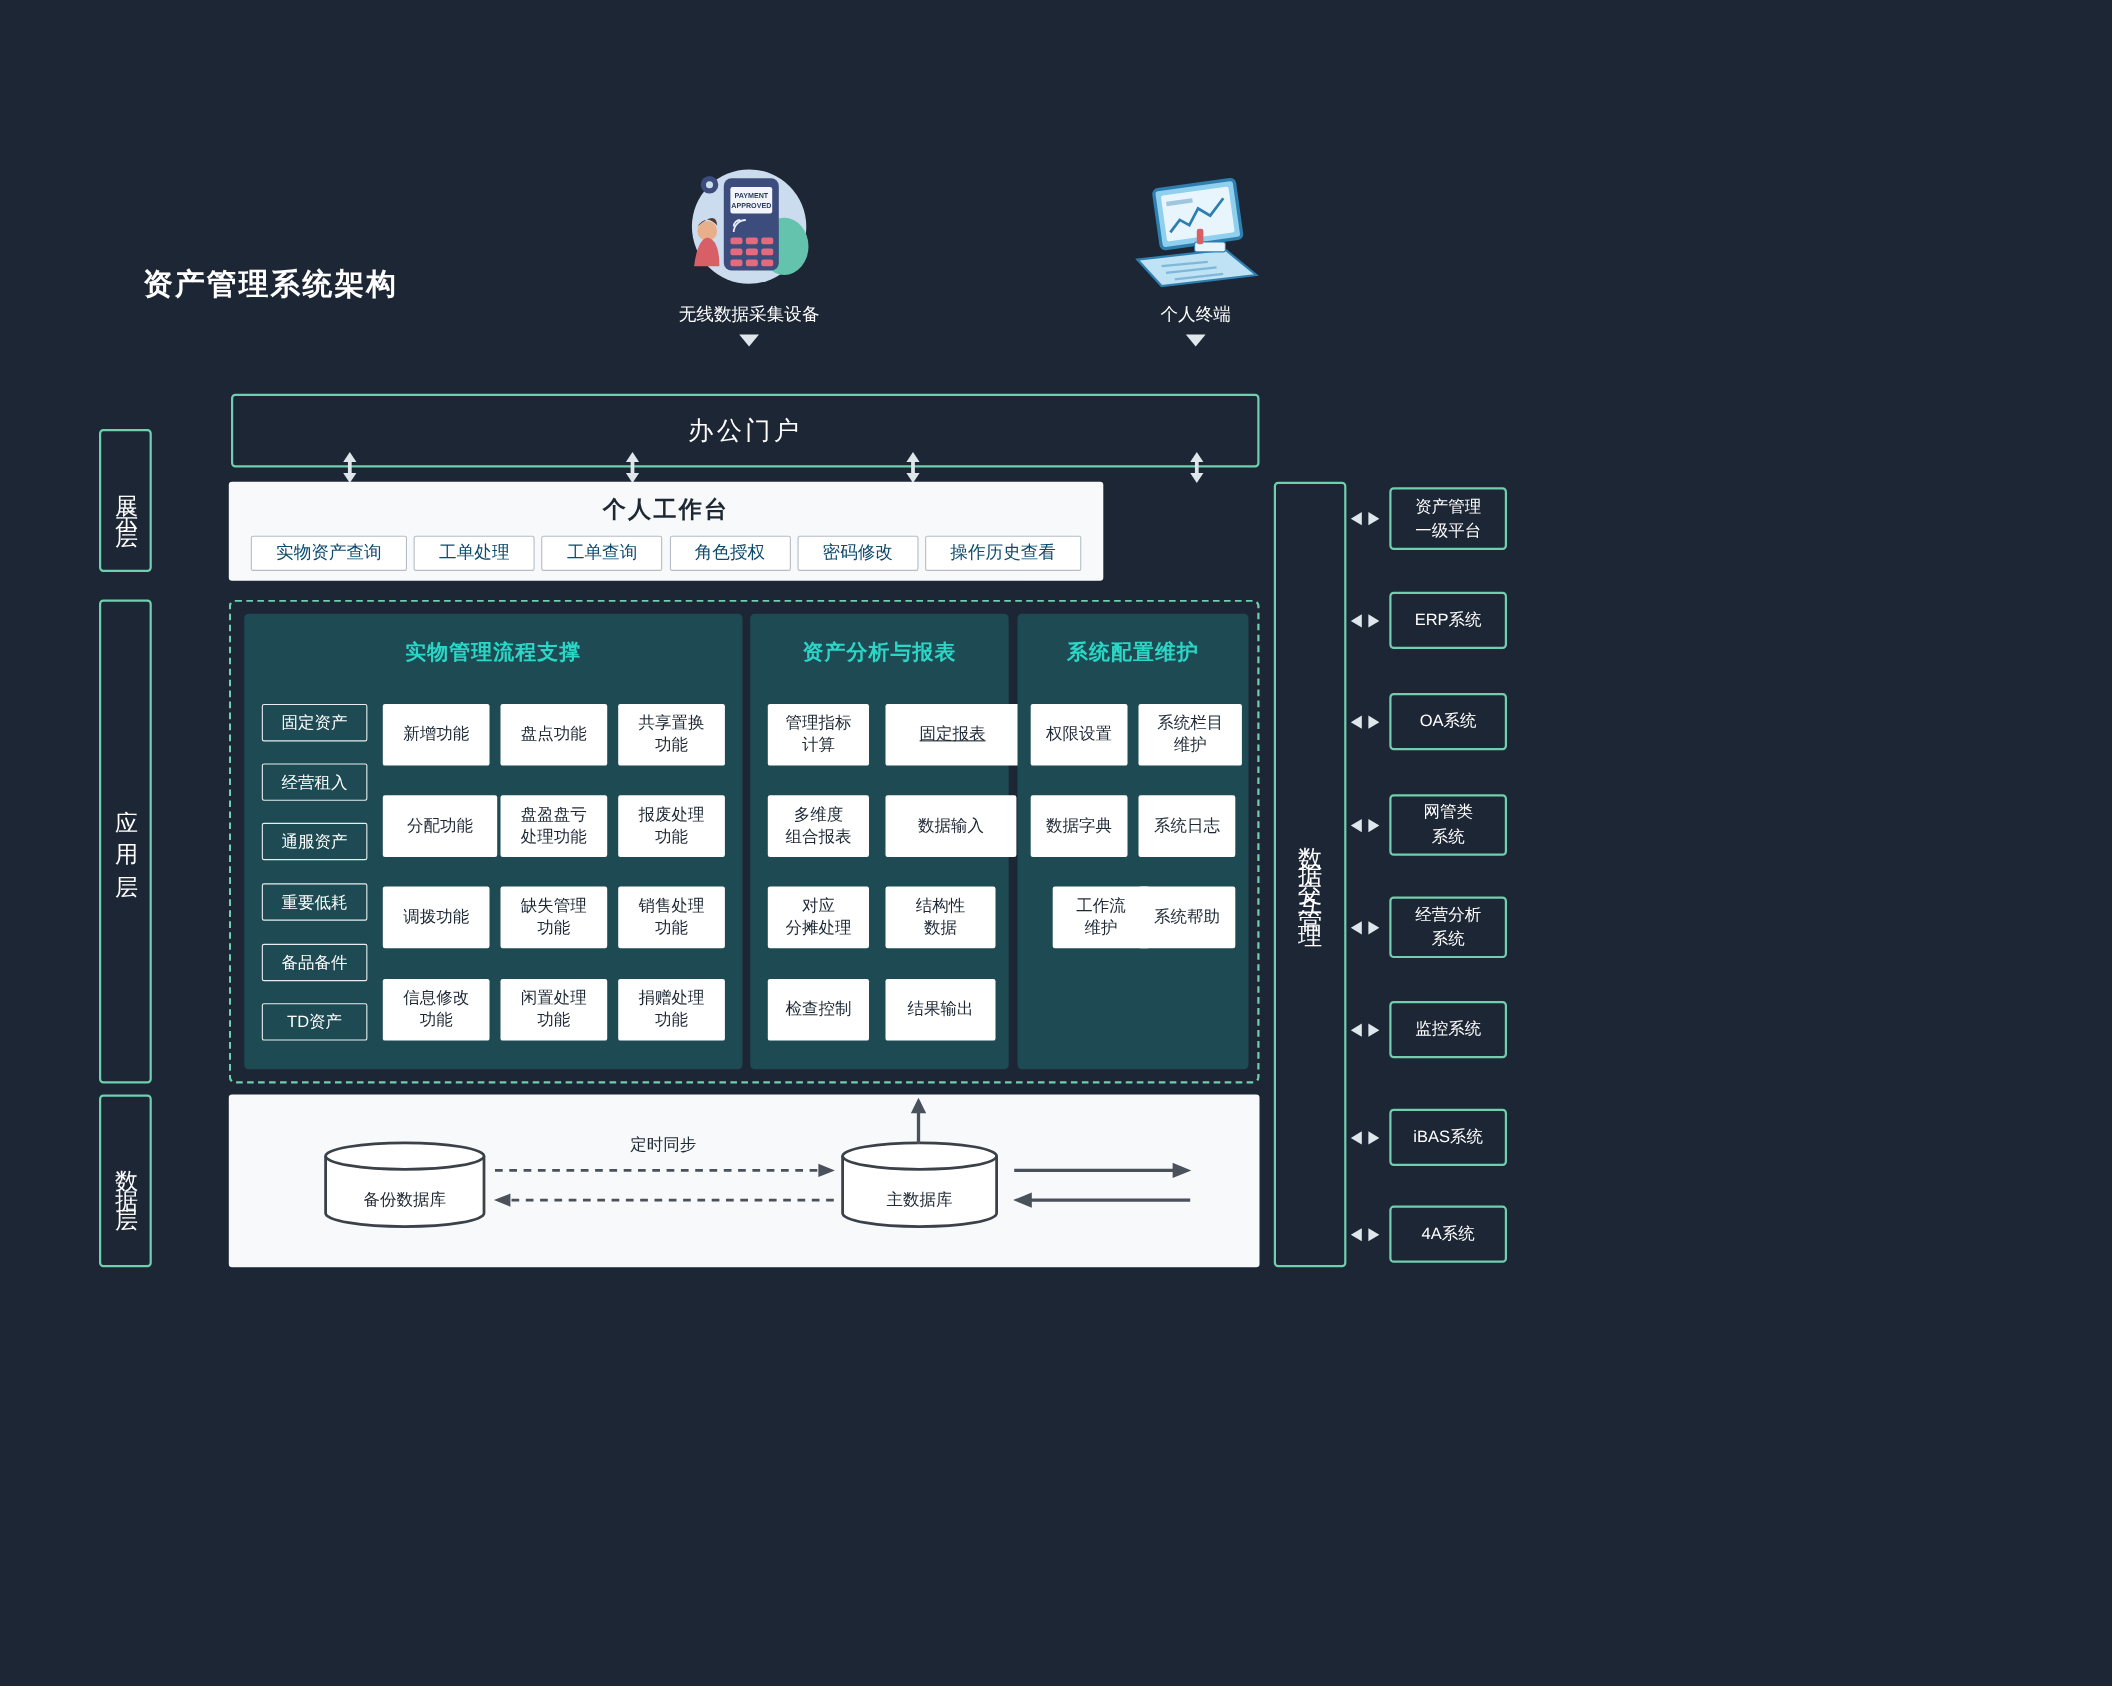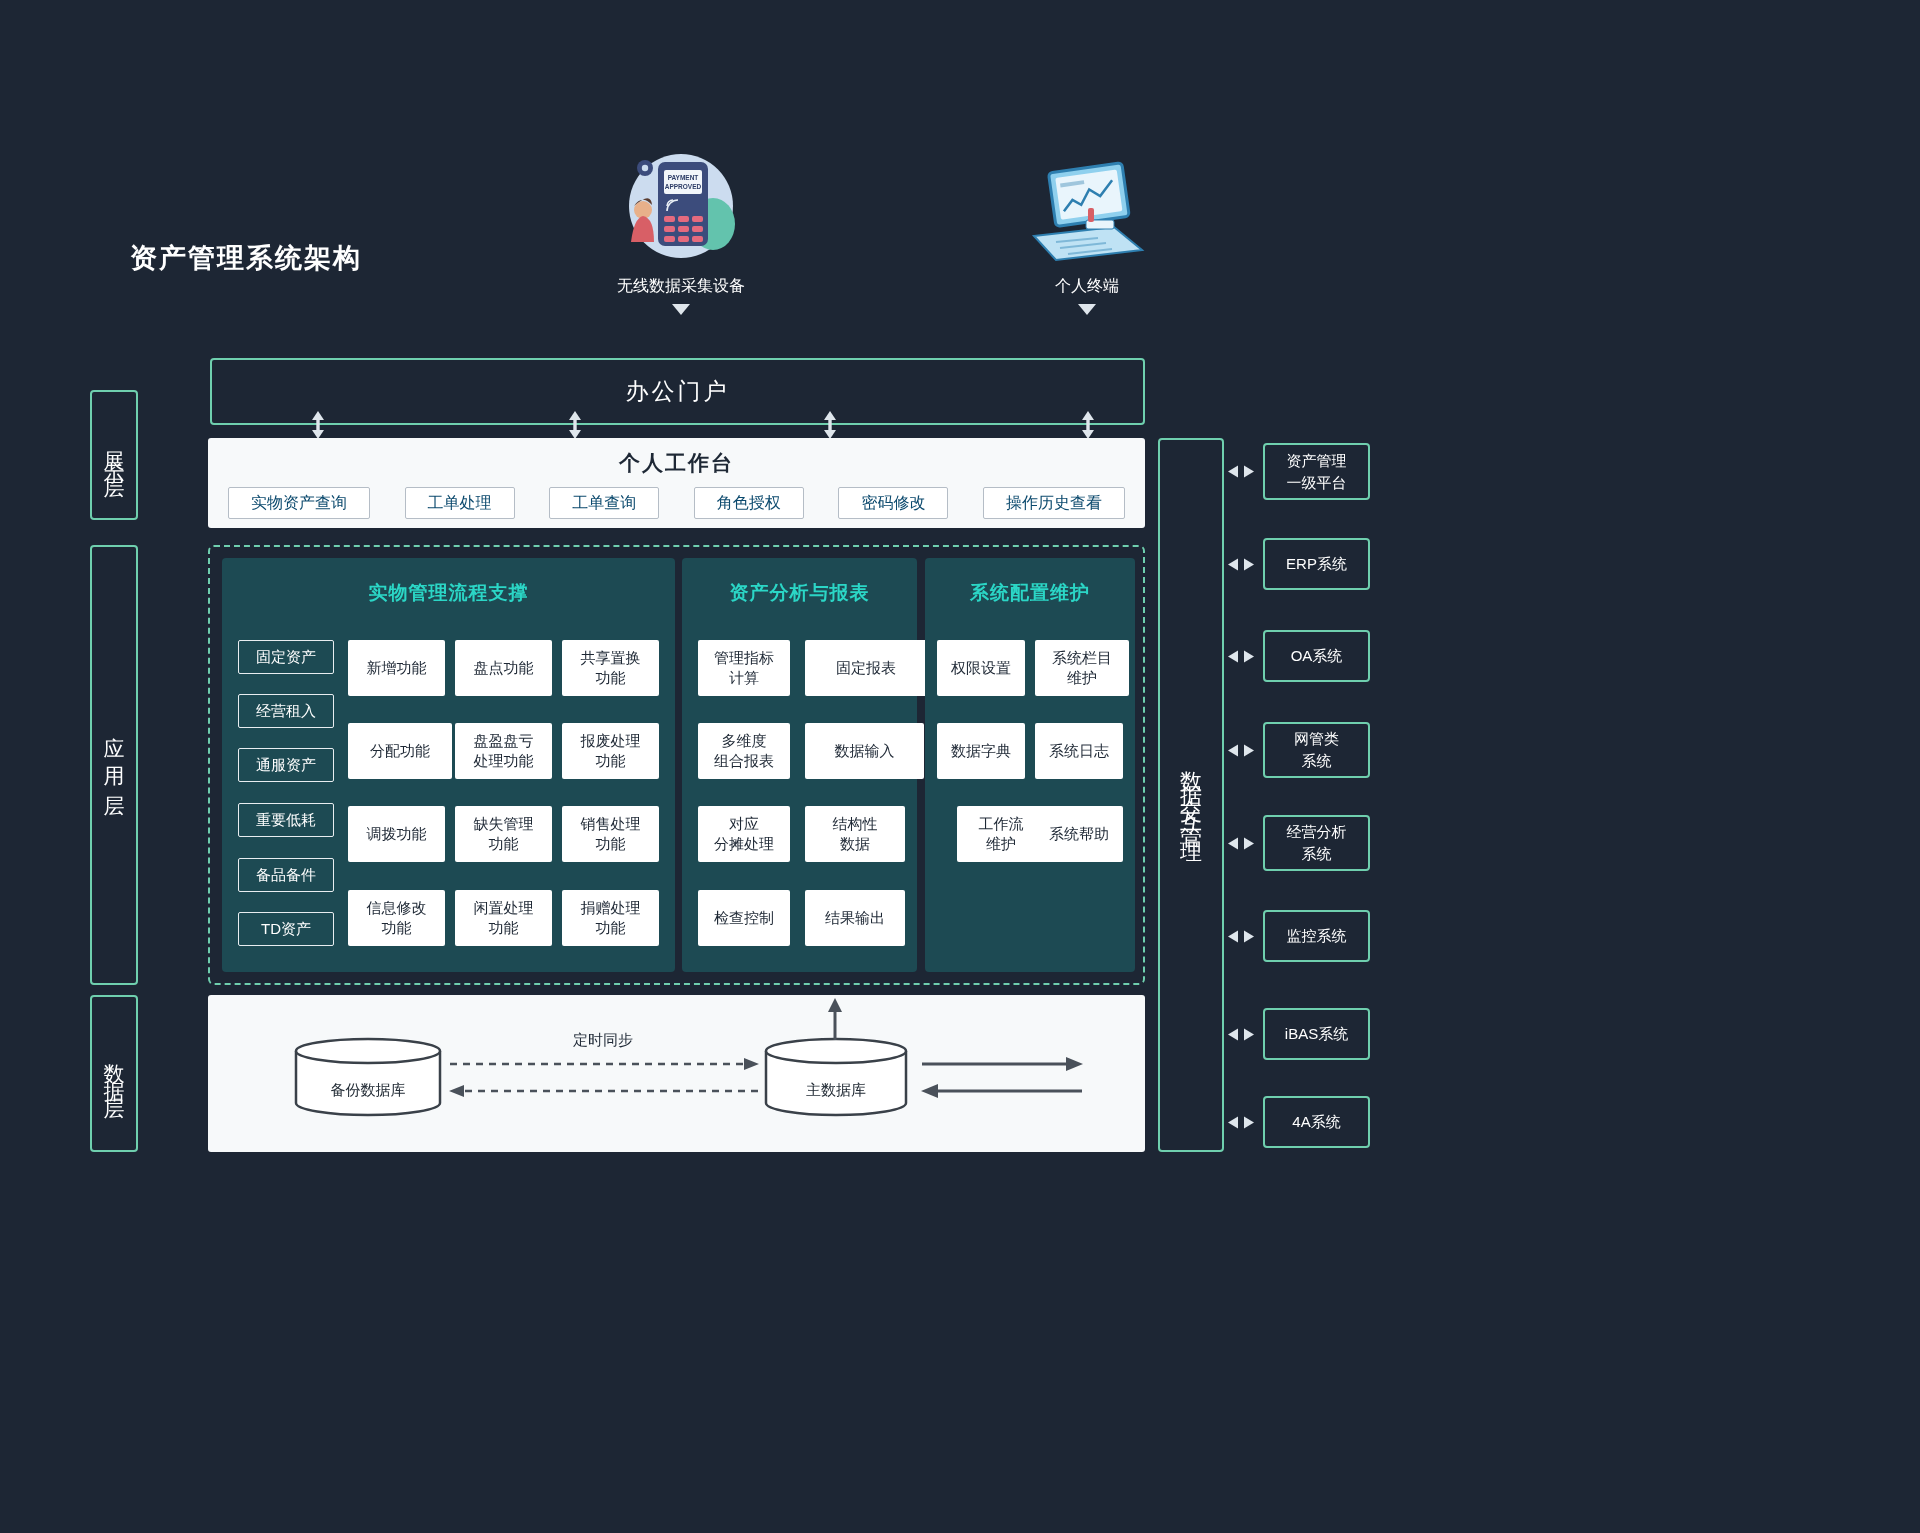--- a/index.html
+++ b/index.html
@@ -18,21 +18,21 @@
     font-size:21px; font-weight:500; }
   .layer-display { top:390px; height:130px; letter-spacing:14px; }
   .layer-application { top:545px; height:440px; letter-spacing:30px; }
   .layer-data { top:995px; height:157px; letter-spacing:18px; }
 
   .portal { position:absolute; left:210px; top:358px; width:935px; height:67px; border:2px solid var(--teal,#6fcfae);
     border-radius:4px; display:flex; align-items:center; justify-content:center; color:#fff; font-size:23px; letter-spacing:3px; }
 
   .varrow { position:absolute; top:411px; }
 
-  .workbench { position:absolute; left:208px; top:438px; width:937px; height:90px; background:var(--light-panel,#f7f9fa); border-radius:3px; }
+  .workbench { position:absolute; left:208px; top:438px; width:795px; height:90px; background:var(--light-panel,#f7f9fa); border-radius:3px; }
   .wb-title { text-align:center; padding-top:11px; font-size:21px; font-weight:bold; color:#1e2835; letter-spacing:2px; }
   .wb-items { display:flex; justify-content:space-between; padding:10px 20px 0 20px; }
   .wb-item { height:32px; line-height:30px; padding:0 22px; border:1px solid #b5bdc6; background:#fff; color:#0c4a6e;
     font-size:16px; border-radius:2px; white-space:nowrap; }
 
   .app-container { position:absolute; left:208px; top:545px; width:937px; height:440px; border:2px dashed var(--teal,#6fcfae); border-radius:6px; }
 
   .panel { position:absolute; top:558px; height:414px; background:var(--panel-bg,#1d4a53); border-radius:4px; }
   .panel-process { left:222px; width:453px; }
   .panel-analysis { left:682px; width:235px; }
@@ -184,21 +184,21 @@
     <div class="fn" style="left:233px;top:332px;width:97px;">闲置处理
 功能</div>
     <div class="fn" style="left:340px;top:332px;width:97px;">捐赠处理
 功能</div>
   </div>
 
   <div class="panel panel-analysis">
     <div class="panel-title">资产分析与报表</div>
     <div class="fn" style="left:16px;top:82px;width:92px;">管理指标
 计算</div>
-    <div class="fn" style="left:123px;top:82px;width:122px;">固定报表</div>
+    <div class="fn" style="left:123px;top:82px;width:122px;text-decoration:underline;">固定报表</div>
     <div class="fn" style="left:16px;top:165px;width:92px;">多维度
 组合报表</div>
     <div class="fn" style="left:123px;top:165px;width:119px;">数据输入</div>
     <div class="fn" style="left:16px;top:248px;width:92px;">对应
 分摊处理</div>
     <div class="fn" style="left:123px;top:248px;width:100px;">结构性
 数据</div>
     <div class="fn" style="left:16px;top:332px;width:92px;">检查控制</div>
     <div class="fn" style="left:123px;top:332px;width:100px;">结果输出</div>
   </div>

